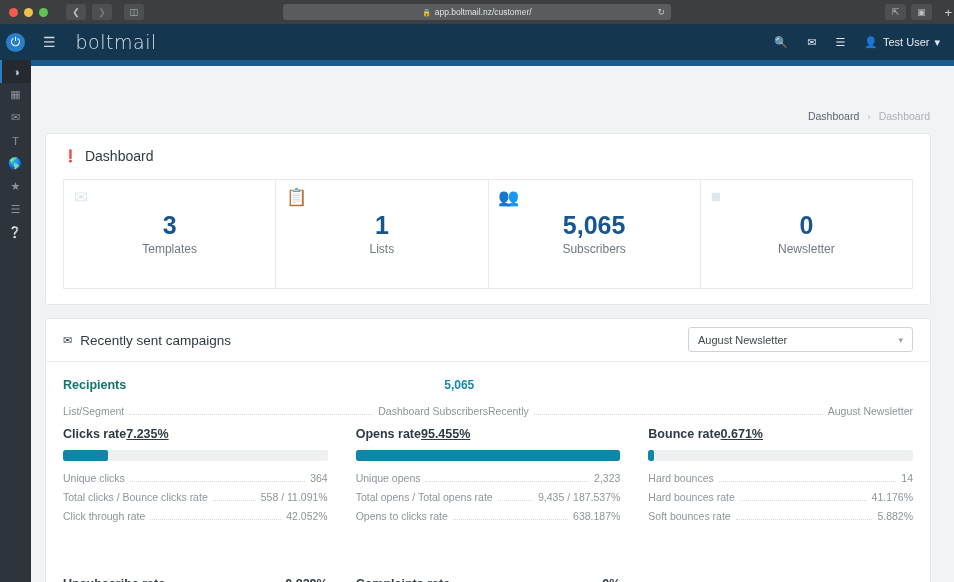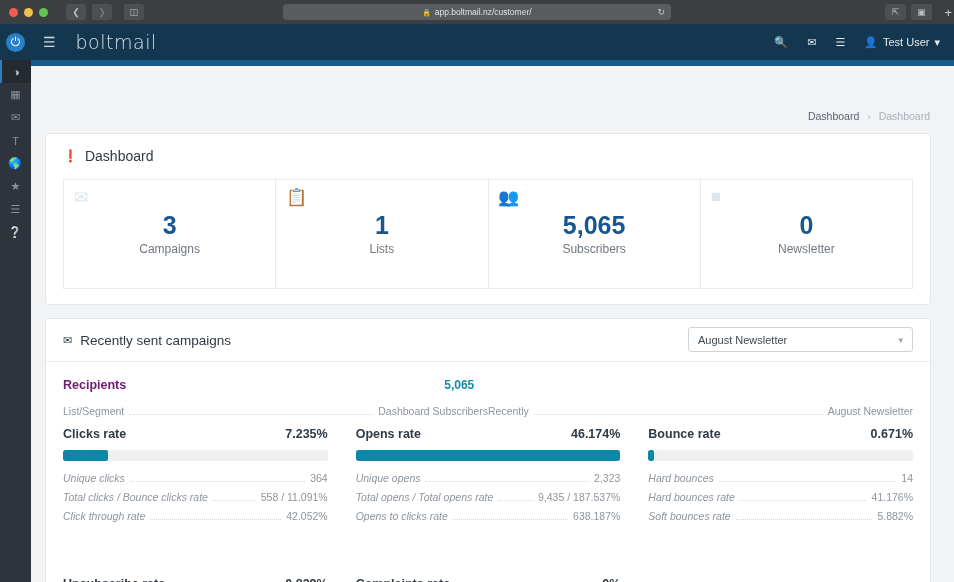--- a/index.html
+++ b/index.html
@@ -147,51 +147,51 @@
     display: flex; align-items: center; padding: 0 9px;
     font-size: 11px; color: #3f4951;
   }
   #campaign-select .chev { position: absolute; right: 9px; color: #9aa2aa; font-size: 9px; }
   #campaigns-divider { position: absolute; left: 0; right: 0; top: 42px; height: 1px; background: #e8ebed; }
 
   #recipients-row {
     position: absolute; left: 17px; top: 56px; right: 17px; height: 20px;
     display: flex; align-items: center;
   }
-  #recipients-label { font-size: 12.5px; color: #701a75; font-weight: 700; }
+  #recipients-label { font-size: 12.5px; color: #0f766e; font-weight: 700; }
   #recipients-value { font-size: 12px; color: #1789a8; font-weight: 700; margin-left: 318px; }
 
   #meta-row {
     position: absolute; left: 17px; top: 86px; right: 17px;
     display: flex; font-size: 10.5px; color: #8d959d;
   }
   .meta-pair { display: flex; align-items: baseline; flex: 1; }
   .meta-key { white-space: nowrap; }
   .meta-dots { flex: 1; border-bottom: 1px dotted #d5d9dd; margin: 0 5px 3px 5px; height: 1px; }
   .meta-val { white-space: nowrap; }
 
   #rates-grid {
     position: absolute; left: 17px; top: 108px; right: 17px;
     display: flex; gap: 0;
   }
   .rate-col { flex: 1; padding-right: 28px; }
   .rate-col:last-child { padding-right: 0; }
-  .rate-head { display: flex; justify-content: space-between; align-items: baseline; }
+  .rate-head { display: flex; align-items: baseline; }
   .rate-title { font-size: 12.5px; color: #2f3a44; font-weight: 700; }
-  .rate-pct { font-size: 12.5px; color: #2f3a44; font-weight: 700; }
+  .rate-pct { font-size: 12.5px; color: #2f3a44; font-weight: 700; text-decoration: underline; }
   .rate-bar-track {
     margin-top: 9px; height: 11px; background: #eef0f2; border-radius: 2px; overflow: hidden;
   }
   .rate-bar-fill { height: 100%; background: #0d87a8; border-radius: 2px; }
   .rate-rows { margin-top: 11px; }
   .rate-row {
     display: flex; align-items: baseline; font-size: 10.5px; color: #8d959d;
     height: 19px;
   }
-  .rate-row .k { white-space: nowrap; font-style: italic; }
+  .rate-row .k { white-space: nowrap; }
   .rate-row .dots { flex: 1; border-bottom: 1px dotted #d5d9dd; margin: 0 5px 3px 5px; height: 1px; }
   .rate-row .v { white-space: nowrap; }
 
   #bottom-rates {
     position: absolute; left: 17px; top: 258px; right: 17px;
     display: flex;
   }
   .bottom-col { flex: 1; padding-right: 28px; }
   .bottom-col:last-child { padding-right: 0; }
   .bottom-head { display: flex; justify-content: space-between; align-items: baseline; }
@@ -286,21 +286,21 @@
     <div class="card" id="dashboard-card">
       <div id="card-title">
         <span class="info-icon">❗</span>
         <span>Dashboard</span>
       </div>
       <div id="stats-row">
 
         <div class="stat-cell">
           <span class="stat-bg-icon">✉</span>
           <span class="stat-value">3</span>
-          <span class="stat-label">Campaigns</span>
+          <span class="stat-label">Templates</span>
         </div>
 
         <div class="stat-cell">
           <span class="stat-bg-icon">📋</span>
           <span class="stat-value">1</span>
           <span class="stat-label">Lists</span>
         </div>
 
         <div class="stat-cell">
           <span class="stat-bg-icon">👥</span>
@@ -373,21 +373,21 @@
               <span class="k">Click through rate</span>
               <span class="dots"></span>
               <span class="v">42.052%</span>
             </div>
           </div>
         </div>
 
         <div class="rate-col">
           <div class="rate-head">
             <span class="rate-title">Opens rate</span>
-            <span class="rate-pct">46.174%</span>
+            <span class="rate-pct">95.455%</span>
           </div>
           <div class="rate-bar-track">
             <div class="rate-bar-fill" style="width: 100%;"></div>
           </div>
           <div class="rate-rows">
             <div class="rate-row">
               <span class="k">Unique opens</span>
               <span class="dots"></span>
               <span class="v">2,323</span>
             </div>

